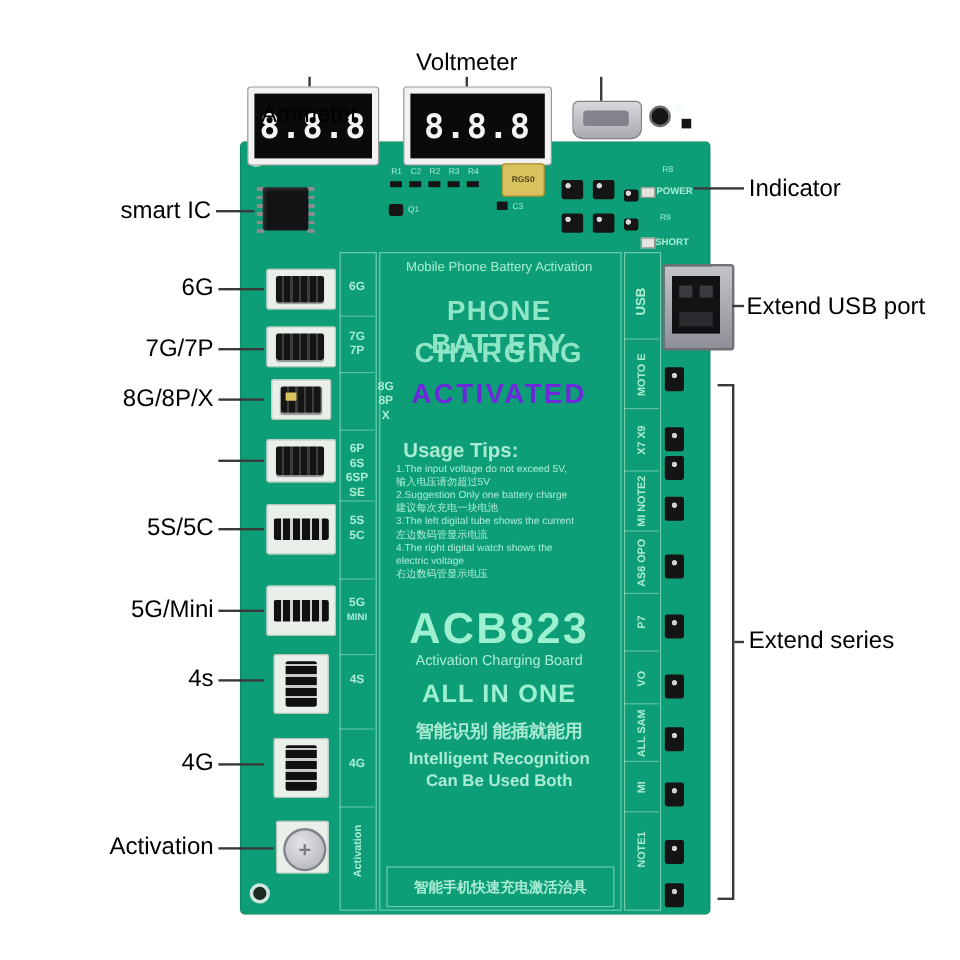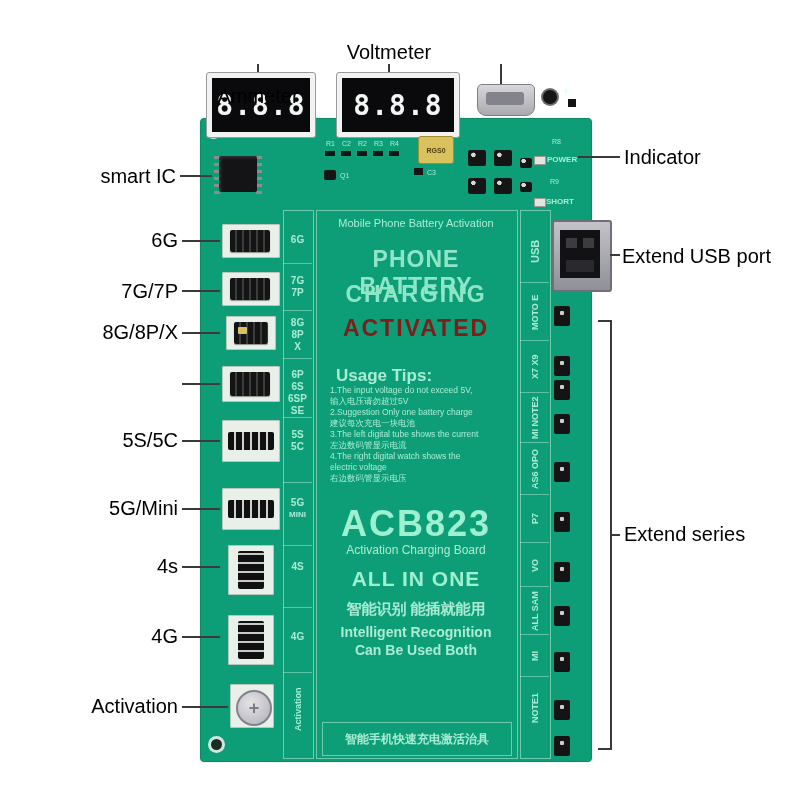--- a/index.html
+++ b/index.html
@@ -122,21 +122,21 @@
   <div class="hdiv" style="left:520px;top:442px;width:29px;"></div>
   <div class="hdiv" style="left:520px;top:494px;width:29px;"></div>
   <div class="hdiv" style="left:520px;top:542px;width:29px;"></div>
   <div class="hdiv" style="left:520px;top:586px;width:29px;"></div>
   <div class="hdiv" style="left:520px;top:634px;width:29px;"></div>
   <div class="hdiv" style="left:520px;top:676px;width:29px;"></div>
 
   <div class="silk" style="left:316px;top:217px;width:200px;text-align:center;font-size:11px;">Mobile Phone Battery Activation</div>
   <div class="silk" style="left:316px;top:246px;width:200px;text-align:center;font-size:23px;font-weight:bold;letter-spacing:1px;color:#8fe6c6;">PHONE BATTERY</div>
   <div class="silk" style="left:316px;top:281px;width:200px;text-align:center;font-size:23px;font-weight:bold;letter-spacing:2px;color:#8fe6c6;">CHARGING</div>
-  <div class="silk" style="left:316px;top:315px;width:200px;text-align:center;font-size:23px;font-weight:bold;letter-spacing:2px;color:#7f1d1d;">ACTIVATED</div>
+  <div class="silk" style="left:316px;top:315px;width:200px;text-align:center;font-size:23px;font-weight:bold;letter-spacing:2px;color:#6d28d9;">ACTIVATED</div>
 
   <div class="silk" style="left:336px;top:366px;font-size:17px;font-weight:bold;">Usage Tips:</div>
   <div class="silk" style="left:330px;top:385px;width:180px;font-size:8.5px;line-height:11px;">
     <div>1.The input voltage do not exceed 5V,</div>
     <div>输入电压请勿超过5V</div>
     <div>2.Suggestion Only one battery charge</div>
     <div>建议每次充电一块电池</div>
     <div>3.The left digital tube shows the current</div>
     <div>左边数码管显示电流</div>
     <div>4.The right digital watch shows the</div>
@@ -149,21 +149,21 @@
   <div class="silk" style="left:316px;top:567px;width:200px;text-align:center;font-size:21px;font-weight:bold;letter-spacing:1px;color:#9df0d0;">ALL IN ONE</div>
   <div class="silk" style="left:316px;top:624px;width:200px;text-align:center;font-size:14px;font-weight:bold;">Intelligent Recognition</div>
   <div class="silk" style="left:316px;top:600px;width:200px;text-align:center;font-size:15px;font-weight:bold;">智能识别 能插就能用</div>
   <div class="silk" style="left:316px;top:642px;width:200px;text-align:center;font-size:14px;font-weight:bold;">Can Be Used Both</div>
 
   <div class="strip-label" style="top:234px;">6G</div>
   <div class="strip-label" style="top:275px;">
     <div>7G</div>
     <div>7P</div>
   </div>
-  <div class="strip-label" style="top:317px;">
+  <div class="strip-label" style="top:317px;padding-left:24px;">
     <div>8G</div>
     <div>8P</div>
     <div>X</div>
   </div>
   <div class="strip-label" style="top:369px;">
     <div>6P</div>
     <div>6S</div>
     <div>6SP</div>
     <div>SE</div>
   </div>

